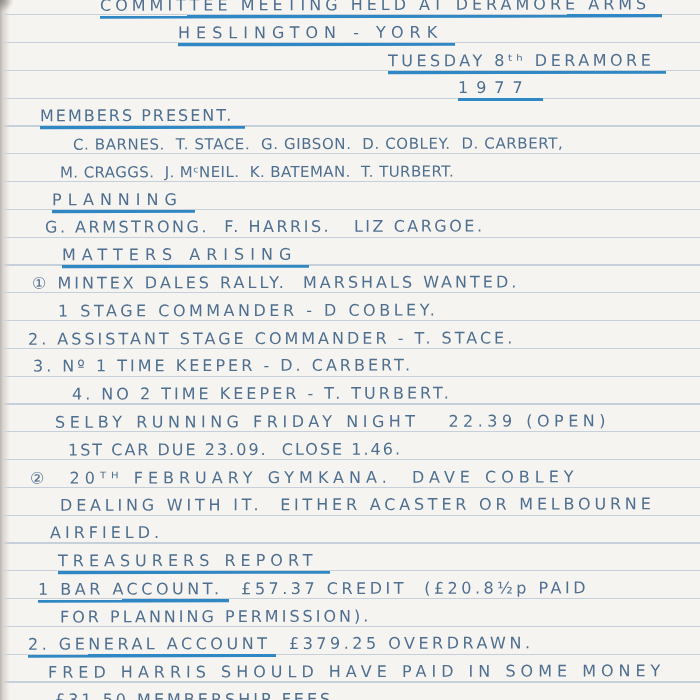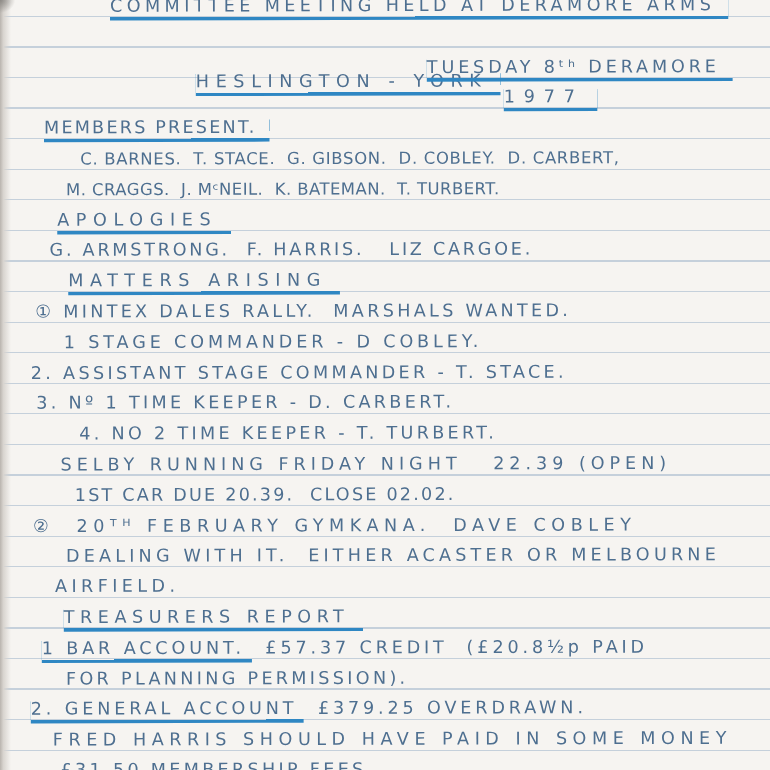--- a/index.html
+++ b/index.html
@@ -51,36 +51,36 @@
     padding-right:12px;
   }
   .u.tight{padding-right:6px;margin-right:4px;}
 </style>
 </head>
 <body>
 
 <div class="page">
   <div class="lines-layer" id="lines">
       <div class="hl" style="top: -5px; left: 100px; letter-spacing: 4px;"><span class="u">COMMITTEE MEETING HELD AT DERAMORE ARMS</span></div>
-      <div class="hl" style="top: 23px; left: 178px; letter-spacing: 6px; margin-top: 41px;"><span class="u">HESLINGTON - YORK</span></div>
+      <div class="hl" style="top: 23px; left: 178px; letter-spacing: 6px;"><span class="u">HESLINGTON - YORK</span></div>
       <div class="hl" style="top: 51px; left: 388px; letter-spacing: 3.5px;"><span class="u">TUESDAY 8ᵗʰ DERAMORE</span></div>
       <div class="hl" style="top: 78px; left: 458px; letter-spacing: 8px;"><span class="u">1977</span></div>
       <div class="hl" style="top: 106px; left: 40px; letter-spacing: 2px;"><span class="u">MEMBERS PRESENT.</span></div>
       <div class="hl" style="top: 134px; left: 73px; letter-spacing: 0.6px; font-size: 15px;"><span>C. BARNES.  T. STACE.  G. GIBSON.  D. COBLEY.  D. CARBERT,</span></div>
       <div class="hl" style="top: 162px; left: 60px; letter-spacing: 0.4px; font-size: 15px;"><span>M. CRAGGS.  J. MᶜNEIL.  K. BATEMAN.  T. TURBERT.</span></div>
-      <div class="hl" style="top: 190px; left: 52px; letter-spacing: 6px;"><span class="u">APOLOGIES</span></div>
+      <div class="hl" style="top: 190px; left: 52px; letter-spacing: 6px;"><span class="u">PLANNING</span></div>
       <div class="hl" style="top: 217px; left: 45px; letter-spacing: 2.5px;"><span>G. ARMSTRONG.  F. HARRIS.   LIZ CARGOE.</span></div>
       <div class="hl" style="top: 245px; left: 62px; letter-spacing: 6px;"><span class="u">MATTERS ARISING</span></div>
       <div class="hl" style="top: 273px; left: 32px; letter-spacing: 3px;"><span>① MINTEX DALES RALLY.  MARSHALS WANTED.</span></div>
       <div class="hl" style="top: 301px; left: 38px; letter-spacing: 3.5px; margin-left: 20px;"><span>1 STAGE COMMANDER - D COBLEY.</span></div>
       <div class="hl" style="top: 329px; left: 28px; letter-spacing: 3px;"><span>2. ASSISTANT STAGE COMMANDER - T. STACE.</span></div>
       <div class="hl" style="top: 356px; left: 33px; letter-spacing: 3px;"><span>3. Nº 1 TIME KEEPER - D. CARBERT.</span></div>
       <div class="hl" style="top: 384px; left: 33px; letter-spacing: 3px; margin-left: 39px;"><span>4. NO 2 TIME KEEPER - T. TURBERT.</span></div>
       <div class="hl" style="top: 412px; left: 55px; letter-spacing: 4.5px;"><span>SELBY RUNNING FRIDAY NIGHT   22.39 (OPEN)</span></div>
-      <div class="hl" style="top: 440px; left: 68px; letter-spacing: 2px;"><span>1ST CAR DUE 20.39.  CLOSE 02.02.</span></div>
+      <div class="hl" style="top: 440px; left: 68px; letter-spacing: 2px;"><span>1ST CAR DUE 23.09.  CLOSE 1.46.</span></div>
       <div class="hl" style="top: 468px; left: 30px; letter-spacing: 5px;"><span>②  20ᵀᴴ FEBRUARY GYMKANA.  DAVE COBLEY</span></div>
       <div class="hl" style="top: 495px; left: 60px; letter-spacing: 3.8px;"><span>DEALING WITH IT.  EITHER ACASTER OR MELBOURNE</span></div>
       <div class="hl" style="top: 551px; left: 58px; letter-spacing: 5px;"><span class="u">TREASURERS REPORT</span></div>
       <div class="hl" style="top: 523px; left: 50px; letter-spacing: 4px;"><span>AIRFIELD.</span></div>
       <div class="hl" style="top: 579px; left: 38px; letter-spacing: 3.5px;"><span class="u tight">1 BAR ACCOUNT.</span><span> £57.37 CREDIT  (£20.8½p PAID</span></div>
       <div class="hl" style="top: 607px; left: 60px; letter-spacing: 3px;"><span>FOR PLANNING PERMISSION).</span></div>
       <div class="hl" style="top: 634px; left: 28px; letter-spacing: 3.5px;"><span class="u tight">2. GENERAL ACCOUNT</span><span> £379.25 OVERDRAWN.</span></div>
       <div class="hl" style="top: 662px; left: 48px; letter-spacing: 5px;"><span>FRED HARRIS SHOULD HAVE PAID IN SOME MONEY</span></div>
       <div class="hl" style="top: 690px; left: 55px; letter-spacing: 3px;"><span>£31.50 MEMBERSHIP FEES</span></div>
     </div>

